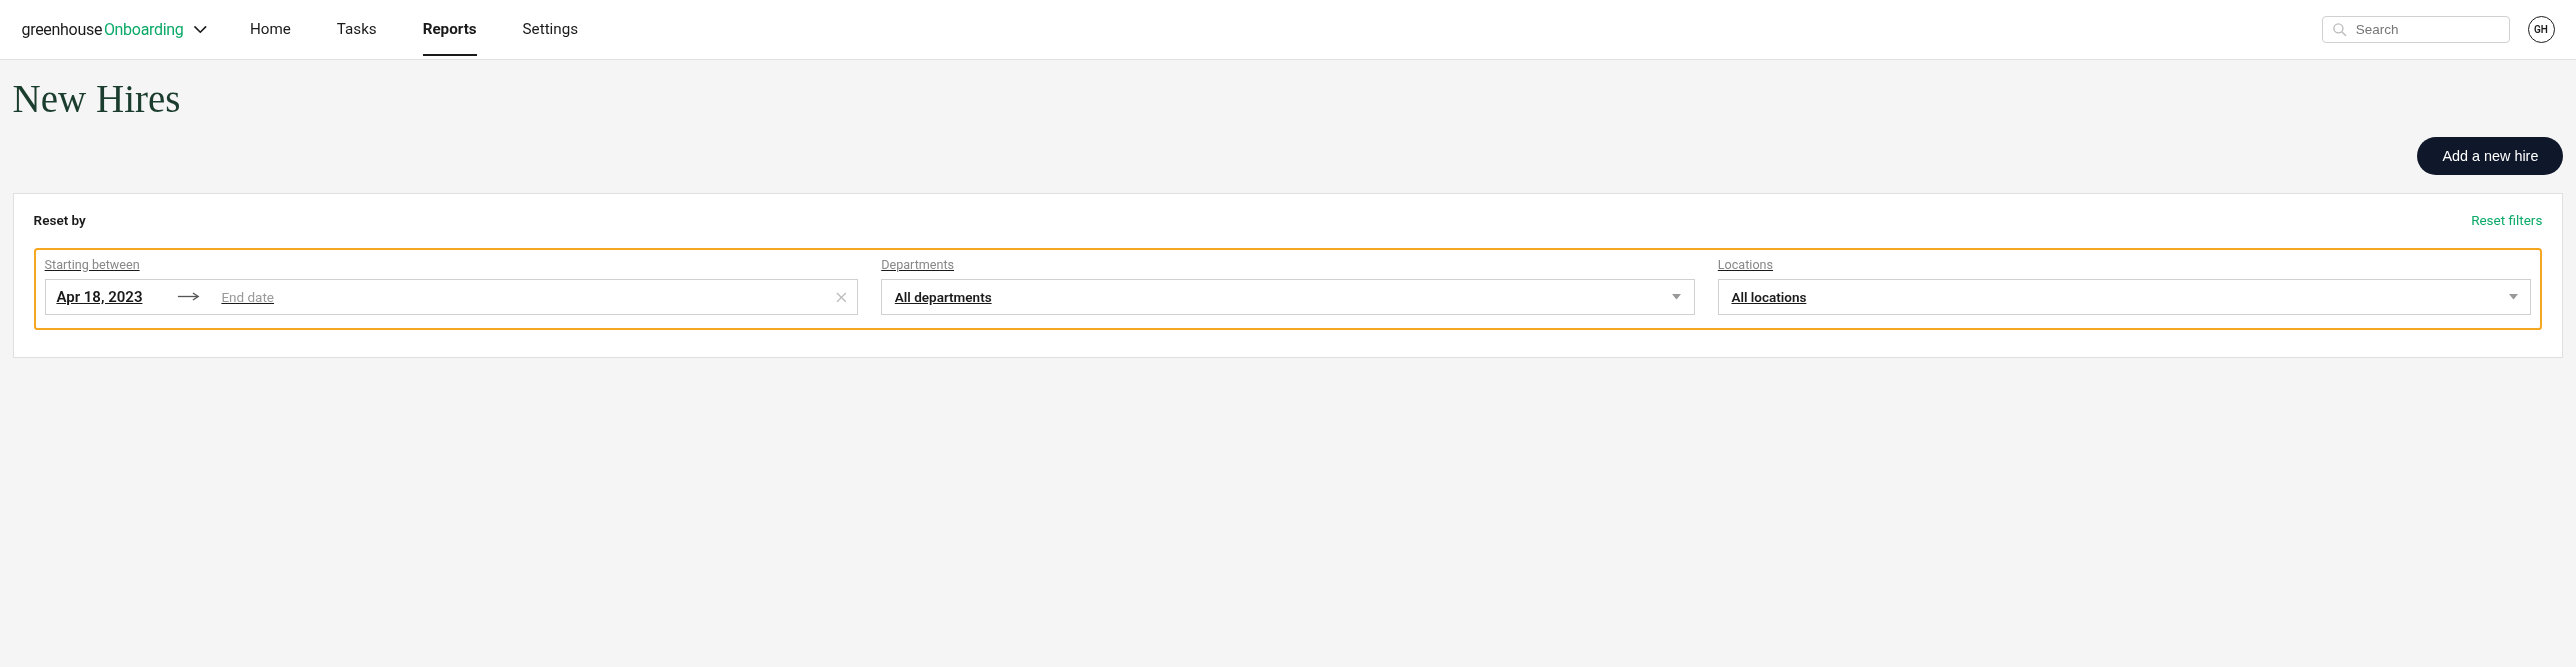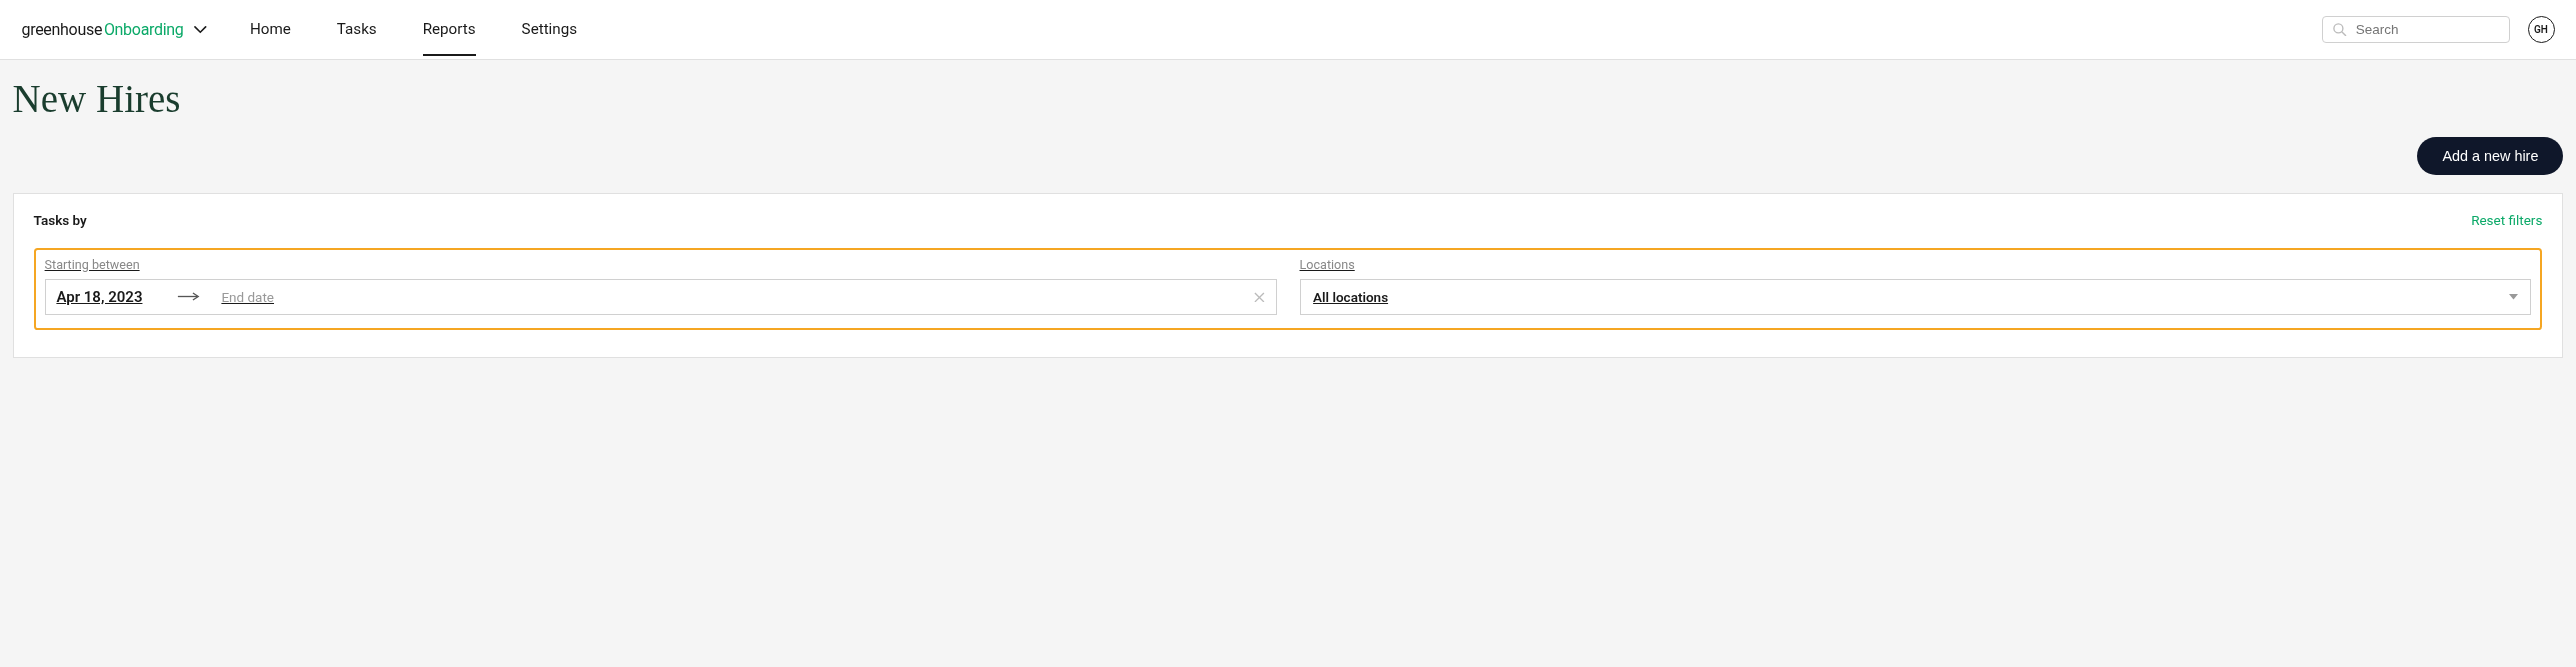--- a/index.html
+++ b/index.html
@@ -57,21 +57,21 @@
     .nav-item {
       font-size: 15.2px;
       color: #1a1a1a;
       padding: 16px 0;
       cursor: pointer;
       border-bottom: 2.7px solid transparent;
     }
     
     .nav-item.active {
       border-bottom: 2.7px solid #1a1a1a;
-      font-weight: 400;
+      font-weight: 700;
     }
     
     .search-box {
       display: flex;
       align-items: center;
       border: 0.9px solid #d0d0d0;
       border-radius: 4px;
       padding: 5.4px 10.8px;
       width: 188px;
       margin-right: 18px;
@@ -267,21 +267,21 @@
 <div class="page-header">
   <h1 class="page-title">New Hires</h1>
 </div>
 
 <div class="action-row">
   <button class="primary-button">Add a new hire</button>
 </div>
 
 <div class="filter-panel">
   <div class="filter-header">
-    <span class="filter-by-label">Tasks by</span>
+    <span class="filter-by-label">Reset by</span>
     <span class="reset-link">Reset filters</span>
   </div>
 
   <div class="filter-row">
 
     <div class="filter-group">
       <span class="filter-label">Starting between</span>
       <div class="date-range">
         <span class="date-start">Apr 18, 2023</span>
         <span class="date-arrow">
@@ -293,20 +293,31 @@
         <span class="date-end">End date</span>
         <span class="date-clear">
           <svg width="10.8" height="10.8" viewBox="0 0 12 12" fill="none">
             <line x1="1" y1="1" x2="11" y2="11" stroke="#bbb" stroke-width="1.5"></line>
             <line x1="11" y1="1" x2="1" y2="11" stroke="#bbb" stroke-width="1.5"></line>
           </svg>
         </span>
       </div>
     </div>
 
+    <div class="filter-group">
+      <span class="filter-label">Departments</span>
+      <div class="select-box">
+        <span class="select-value">All departments</span>
+        <span class="select-caret">
+          <svg width="9" height="5.4" viewBox="0 0 10 6" fill="#999">
+            <path d="M0 0L5 6L10 0Z"></path>
+          </svg>
+        </span>
+      </div>
+    </div>
 
     <div class="filter-group">
       <span class="filter-label">Locations</span>
       <div class="select-box">
         <span class="select-value">All locations</span>
         <span class="select-caret">
           <svg width="9" height="5.4" viewBox="0 0 10 6" fill="#999">
             <path d="M0 0L5 6L10 0Z"></path>
           </svg>
         </span>

